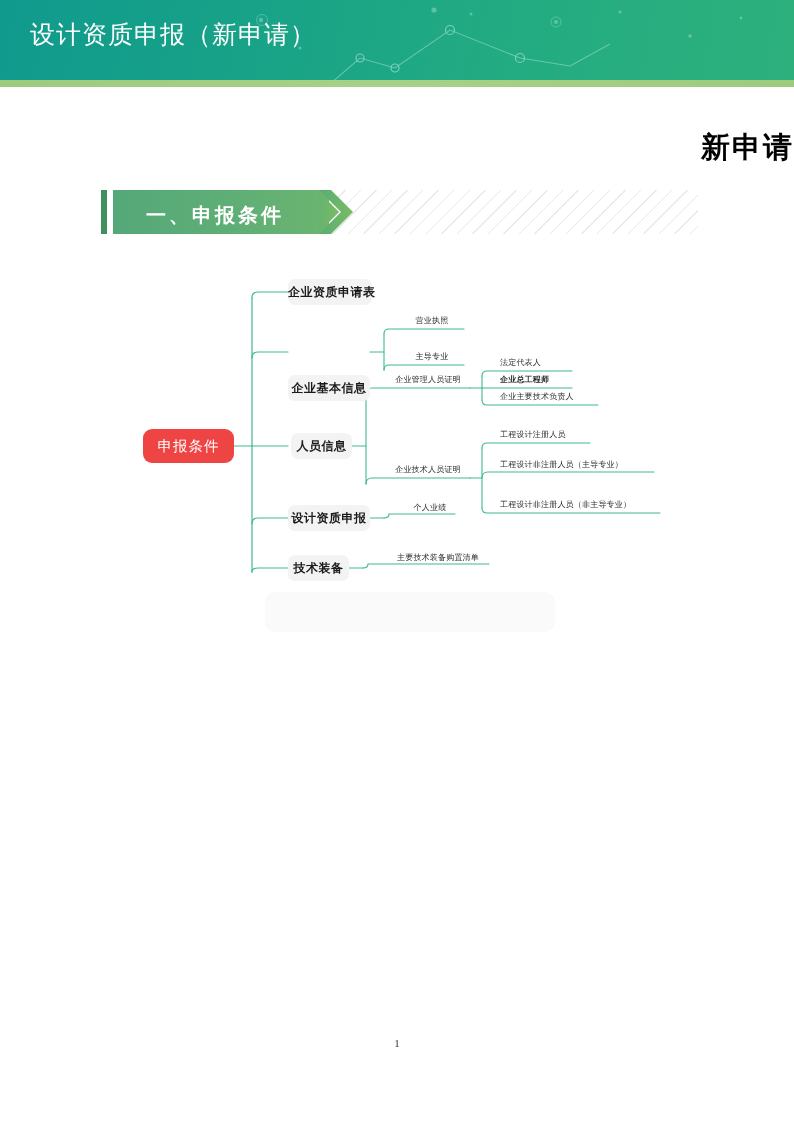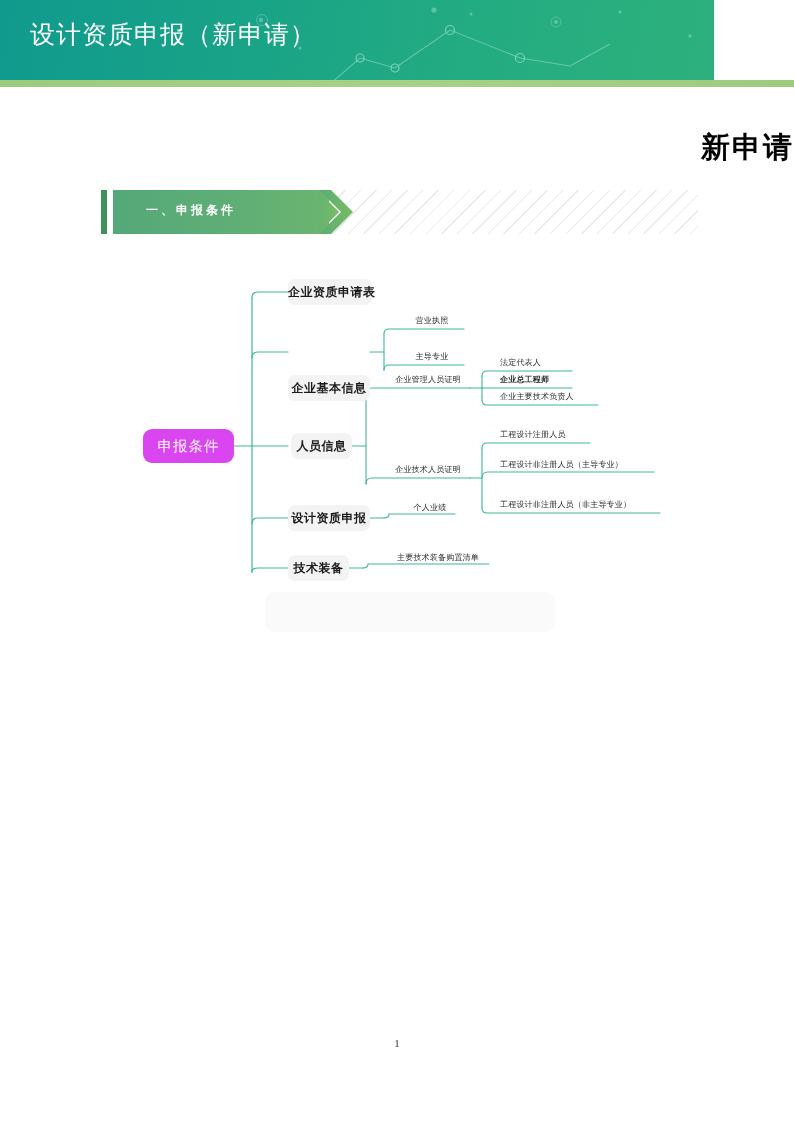--- a/index.html
+++ b/index.html
@@ -12,21 +12,21 @@
     background: #ffffff;
     font-family: "Liberation Sans", "DejaVu Sans", sans-serif;
     position: relative;
     overflow: hidden;
   }
 
   
   .page-header {
     position: absolute;
     left: 0; top: 0;
-    width: 714px;
+    width: 794px;
     height: 80px;
     background: linear-gradient(100deg, #0f9a8e 0%, #19a387 35%, #22ab82 62%, #2db07c 100%);
     overflow: hidden;
   }
   .header-deco {
     position: absolute;
     left: 0; top: 0;
     width: 794px; height: 80px;
     pointer-events: none;
   }
@@ -99,21 +99,21 @@
   .section-chev {
     position: absolute;
     left: 218px; top: 0;
     width: 36px; height: 44px;
   }
   .section-label {
     position: absolute;
     left: 45px;
     top: 12px;
     color: #ffffff;
-    font-size: 12px;
+    font-size: 20px;
     font-weight: bold;
     letter-spacing: 3px;
     white-space: nowrap;
     z-index: 4;
   }
 
   
   .mindmap {
     position: absolute;
     left: 0;
@@ -124,21 +124,21 @@
   .mm-svg {
     position: absolute;
     left: 0; top: 0;
   }
   .mm-node {
     position: absolute;
     box-sizing: border-box;
     white-space: nowrap;
   }
   .mm-root {
-    background: #d946ef;
+    background: #ef4444;
     color: #ffffff;
     border-radius: 9px;
     font-size: 14.5px;
     font-weight: 500;
     letter-spacing: 1px;
     text-align: center;
     line-height: 34px;
     height: 34px;
   }
   .mm-l1 {

